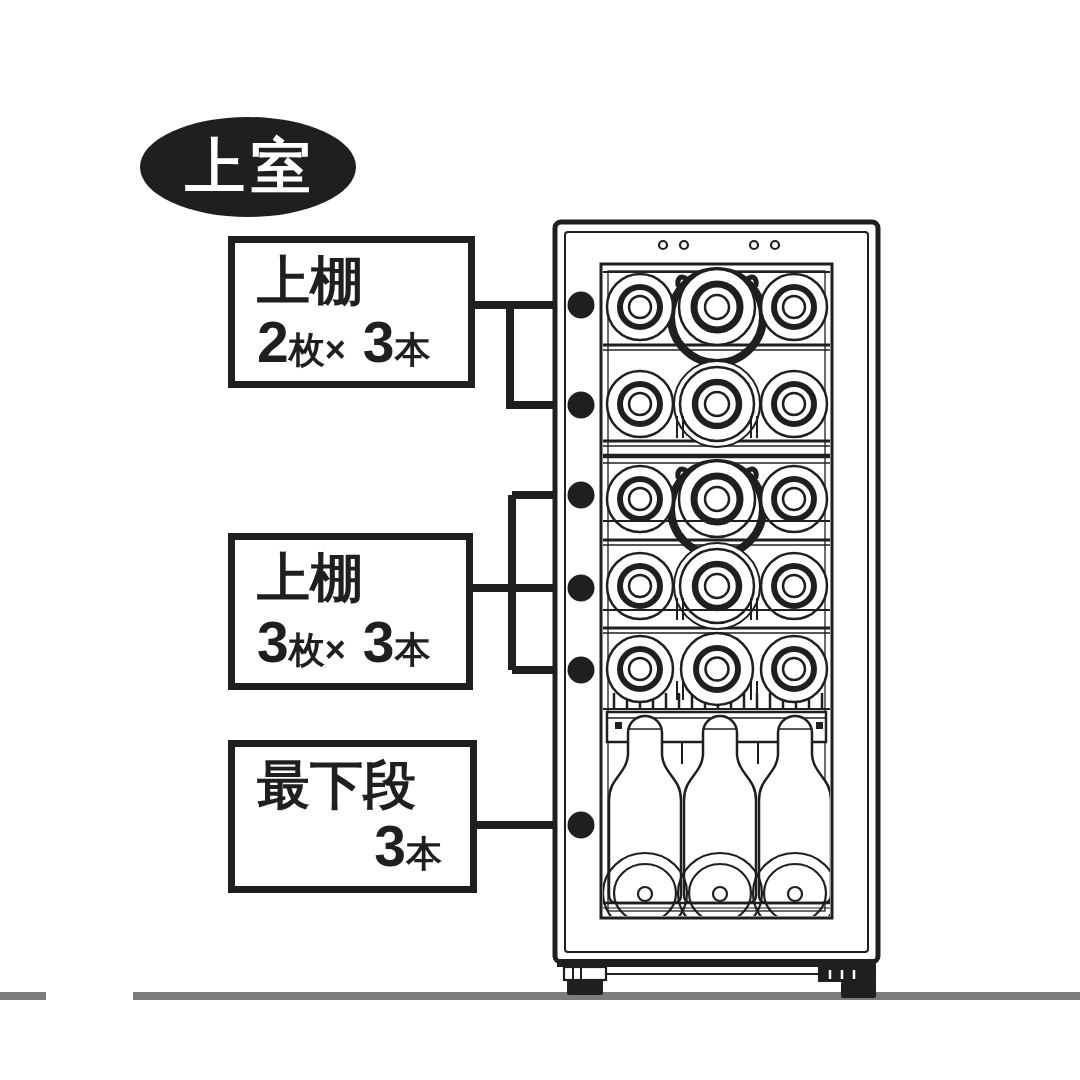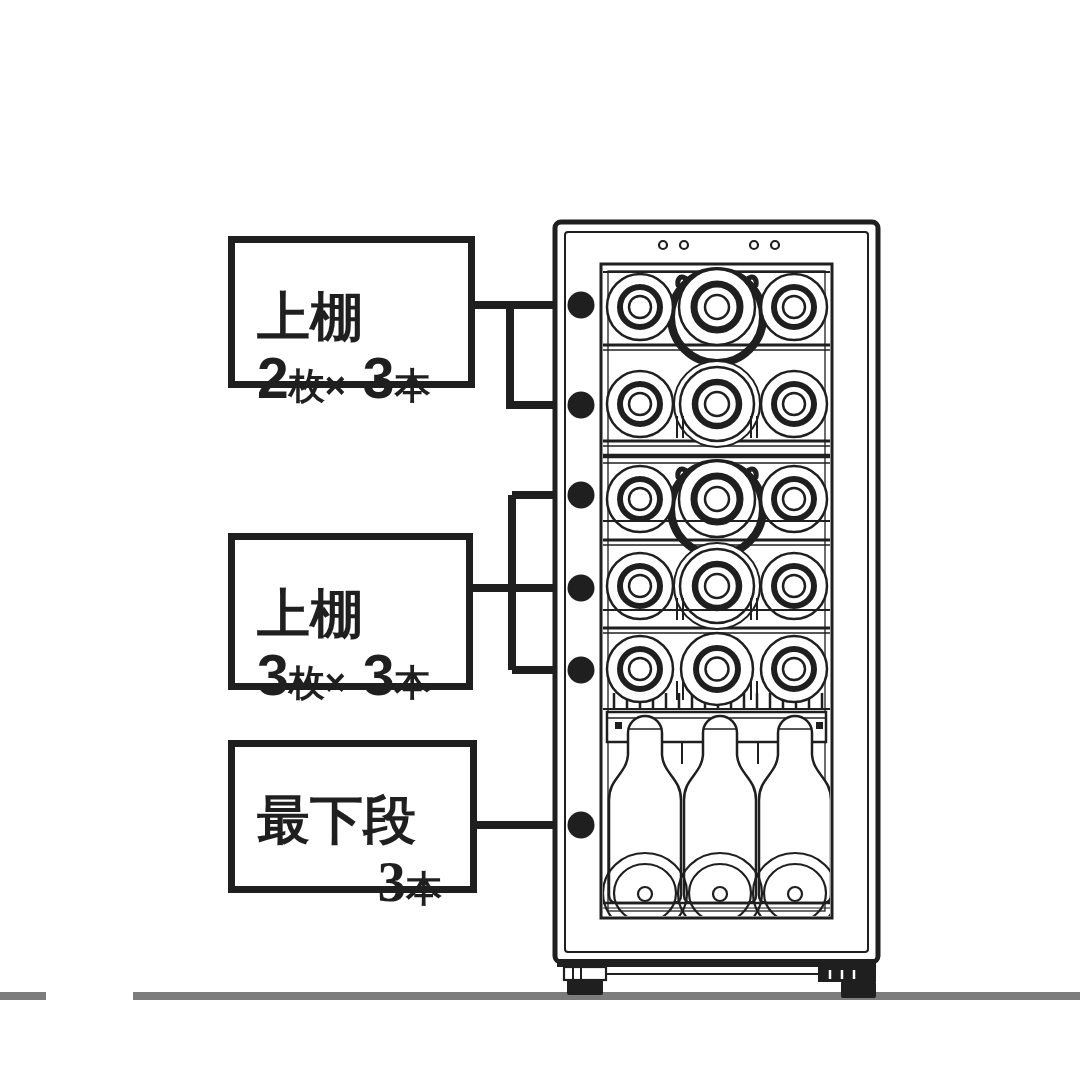--- a/index.html
+++ b/index.html
@@ -27,22 +27,22 @@
   .bubble-upper { left:140px; top:117px; width:216px; height:100px; }
   .bubble-lower { left:137px; top:413px; width:216px; height:102px; }
   
   .callout {
     position:absolute; background:#ffffff; border:7px solid var(--ink);
     z-index:3; padding:10px 20px 8px 22px;
     display:flex; flex-direction:column; justify-content:space-between;
   }
   .callout-1 { left:228px; top:236px; width:247px; height:152px; }
   .callout-2 { left:228px; top:533px; width:245px; height:157px; }
-  .callout-3 { left:228px; top:740px; width:249px; height:153px;font-family:Liberation Serif, serif; }
-  .callout .title { font-size:53px; font-weight:bold; color:var(--ink); line-height:1.05; white-space:nowrap;margin-top:36px; }
+  .callout-3 { left:228px; top:740px; width:249px; height:153px; }
+  .callout .title { font-size:53px; font-weight:bold; color:var(--ink); line-height:1.05; white-space:nowrap; }
   .qty { display:flex; align-items:baseline; color:var(--ink); font-weight:bold; white-space:nowrap; }
   .qty .big   { font-size:57px; }
   .qty .small { font-size:36px; }
   .qty .gap   { display:inline-block; width:17px; }
   .qty-right  { justify-content:flex-end; padding-right:8px; }
 </style>
 </head>
 <body>
 
 <div class="stage">
@@ -301,20 +301,23 @@
     <g class="fi">
       <circle cx="581" cy="305" r="13.5"></circle>
       <circle cx="581" cy="405" r="13.5"></circle>
       <circle cx="581" cy="495" r="13.5"></circle>
       <circle cx="581" cy="588" r="13.5"></circle>
       <circle cx="581" cy="670" r="13.5"></circle>
       <circle cx="581" cy="825" r="13.5"></circle>
     </g>
   </svg>
 
+  <div class="bubble bubble-upper">
+    <span>上室</span>
+  </div>
 
   <div class="callout callout-1">
     <div class="title">上棚</div>
     <div class="qty">
       <span class="big">2</span>
       <span class="small">枚</span>
       <span class="small">×</span>
       <span class="gap"></span>
       <span class="big">3</span>
       <span class="small">本</span>

